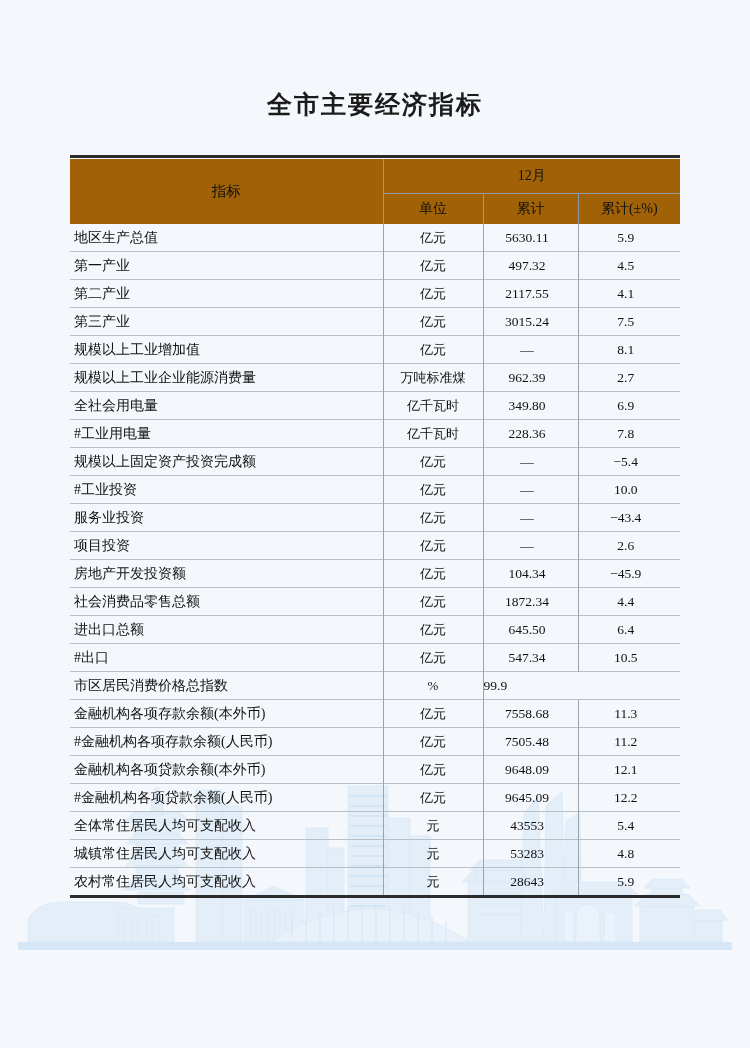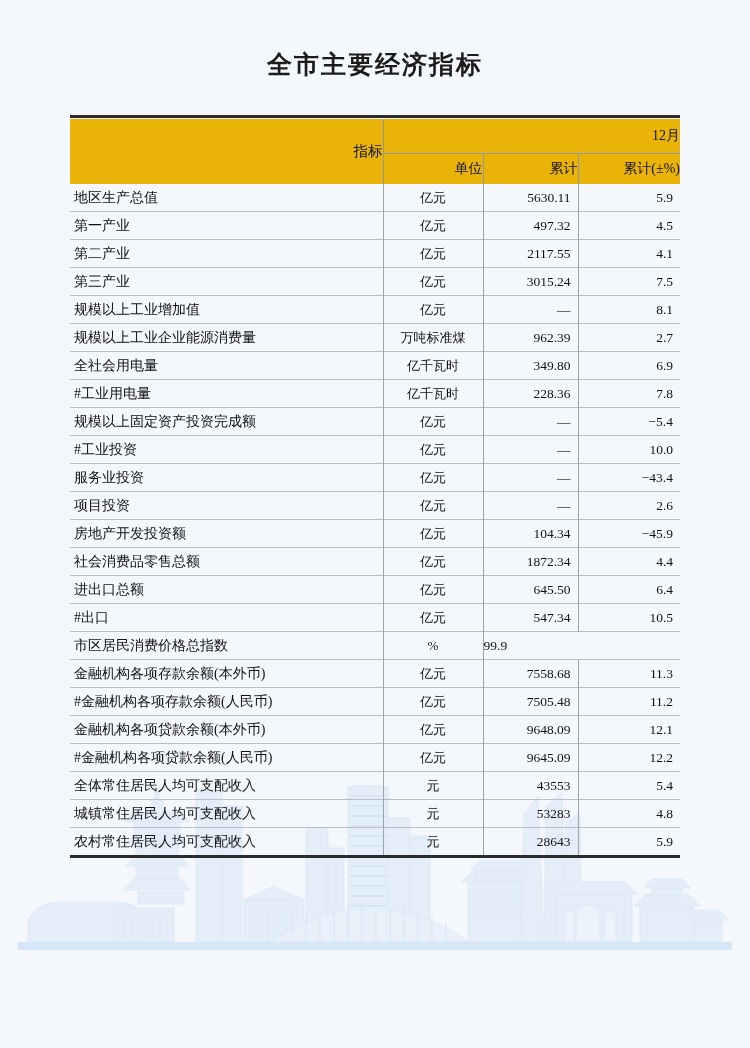--- a/index.html
+++ b/index.html
@@ -32,21 +32,21 @@
     z-index: 2;
     width: 750px;
   }
 
   .title {
     text-align: center;
     font-size: 25px;
     font-weight: bold;
     color: #1b1b1b;
     letter-spacing: 2px;
-    padding-top: 48px;
+    padding-top: 88px;
     font-family: "Liberation Serif", "DejaVu Serif", serif;
   }
 
   .table-wrap {
     margin: 34px auto 0 auto;
     width: 610px;
   }
 
   table.stats {
     border-collapse: collapse;
@@ -56,24 +56,24 @@
     color: #111;
   }
 
   table.stats col.c-ind   { width: 313px; }
   table.stats col.c-unit  { width: 100px; }
   table.stats col.c-cum   { width: 95px;  }
   table.stats col.c-pct   { width: 102px; }
 
   
   thead th {
-    background: #eab308;
+    background: #a16207;
     font-weight: normal;
     color: #111;
-    text-align: right;
+    text-align: center;
     border-left: 1px solid #8d9aa5;
     border-right: 1px solid #8d9aa5;
     font-size: 14px;
     padding: 0;
   }
   thead tr.r1 th { height: 34px; }
   thead tr.r2 th { height: 30px; border-top: 1px solid #8d9aa5; }
 
   thead th.ind-head {
     border-left: none;
@@ -114,21 +114,21 @@
     font-size: 14px;
     white-space: nowrap;
     padding-left: 4px;
   }
   td.unit {
     text-align: center;
     font-size: 13px;
     margin-top: 16px;
   }
   td.num {
-    text-align: right;
+    text-align: center;
     padding-right: 7px;
     font-size: 13.5px;
     font-variant-numeric: tabular-nums;
   }
   td.merged {
     text-align: left;
     font-size: 13.5px;
   }
 
   

